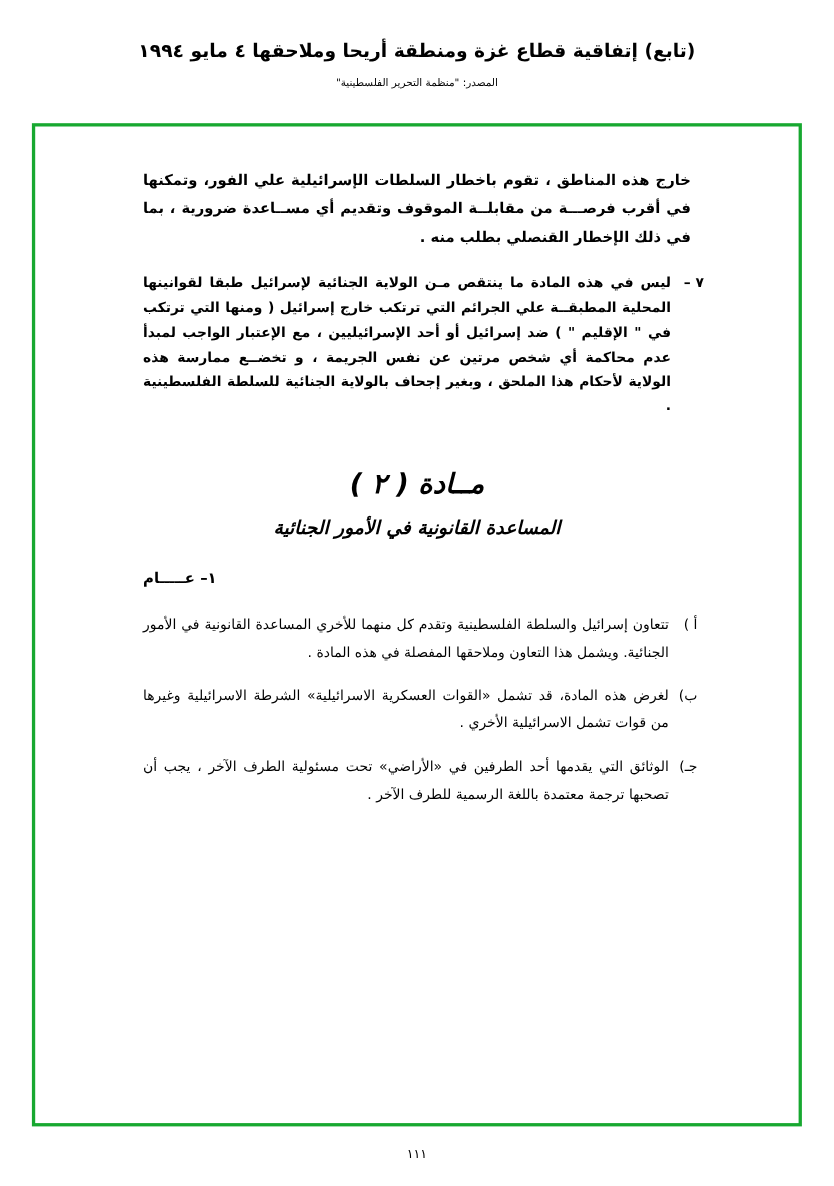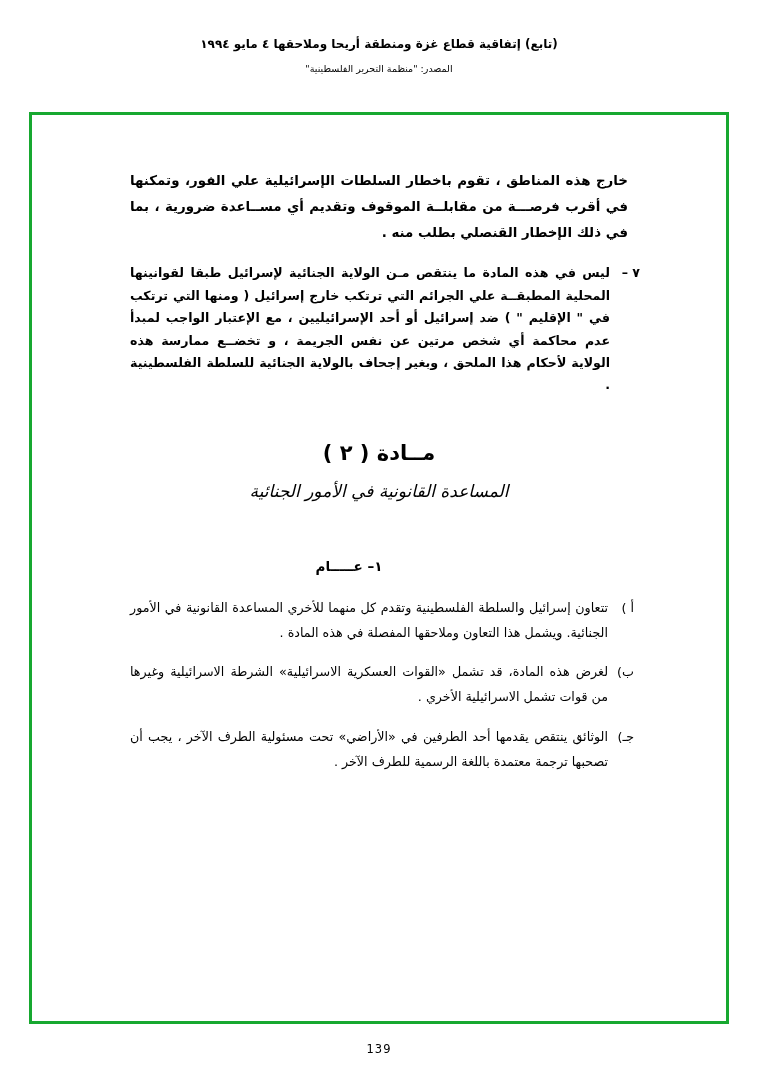--- a/index.html
+++ b/index.html
@@ -20,42 +20,42 @@
     inset: 0;
   }
   .header {
     position: absolute;
     top: 36px;
     left: 0;
     right: 0;
     text-align: center;
   }
   .header-title {
-    font-size: 12px;
+    font-size: 17px;
     font-weight: bold;
     letter-spacing: 0px;
     line-height: 1.4;
   }
   .header-source {
     font-size: 9.5px;
     margin-top: 9px;
     line-height: 1.4;
   }
   .frame {
     position: absolute;
     top: 112px;
     left: 29px;
     width: 700px;
     height: 912px;
     border: 3px solid #17a830;
     box-sizing: border-box;
   }
   .content {
     position: absolute;
-    top: 168px;
+    top: 152px;
     left: 130px;
     width: 498px;
     text-align: justify;
     direction: rtl;
   }
   .p-first {
     font-size: 13.4px;
     line-height: 1.95;
     letter-spacing: 0.2px;
     margin-bottom: 16px;
@@ -75,34 +75,35 @@
     position: absolute;
     right: -12px;
     top: 0;
     font-weight: bold;
   }
   .article-block {
     margin-top: 44px;
     text-align: center;
   }
   .article-title {
-    font-size: 21px;
+    font-size: 25px;
     font-weight: bold;
+    font-style: italic;
     letter-spacing: 1px;
     margin-bottom: 16px;
   }
   .article-subtitle {
     font-size: 17px;
-    font-weight: normal;
+    font-weight: bold;
     font-style: italic;
     margin-bottom: 10px;
   }
   .section-general {
-    margin-top: 57px;
-    text-align: center;
+    margin-top: 28px;
+    text-align: left;
     font-size: 13.5px;
     font-weight: bold;
     letter-spacing: 1px;
     padding-right: 60px;
   }
   .items {
     margin-top: 22px;
   }
   .item {
     font-size: 12.7px;
@@ -165,21 +166,21 @@
       <div class="item">
         <span class="label">أ )</span>
         <span class="body">تتعاون إسرائيل والسلطة الفلسطينية وتقدم كل منهما للأخري المساعدة القانونية في الأمور الجنائية. ويشمل هذا التعاون وملاحقها المفصلة في هذه المادة .</span>
       </div>
       <div class="item">
         <span class="label">ب)</span>
         <span class="body">لغرض هذه المادة، قد تشمل «القوات العسكرية الاسرائيلية» الشرطة الاسرائيلية وغيرها من قوات تشمل الاسرائيلية الأخري .</span>
       </div>
       <div class="item">
         <span class="label">جـ)</span>
-        <span class="body">الوثائق ينتقص يقدمها أحد الطرفين في «الأراضي» تحت مسئولية الطرف الآخر ، يجب أن تصحبها ترجمة معتمدة باللغة الرسمية للطرف الآخر .</span>
+        <span class="body">الوثائق التي يقدمها أحد الطرفين في «الأراضي» تحت مسئولية الطرف الآخر ، يجب أن تصحبها ترجمة معتمدة باللغة الرسمية للطرف الآخر .</span>
       </div>
     </div>
 
   </div>
 
-  <div class="page-number">139</div>
+  <div class="page-number">١١١</div>
 
 </div>
 
 </body></html>

